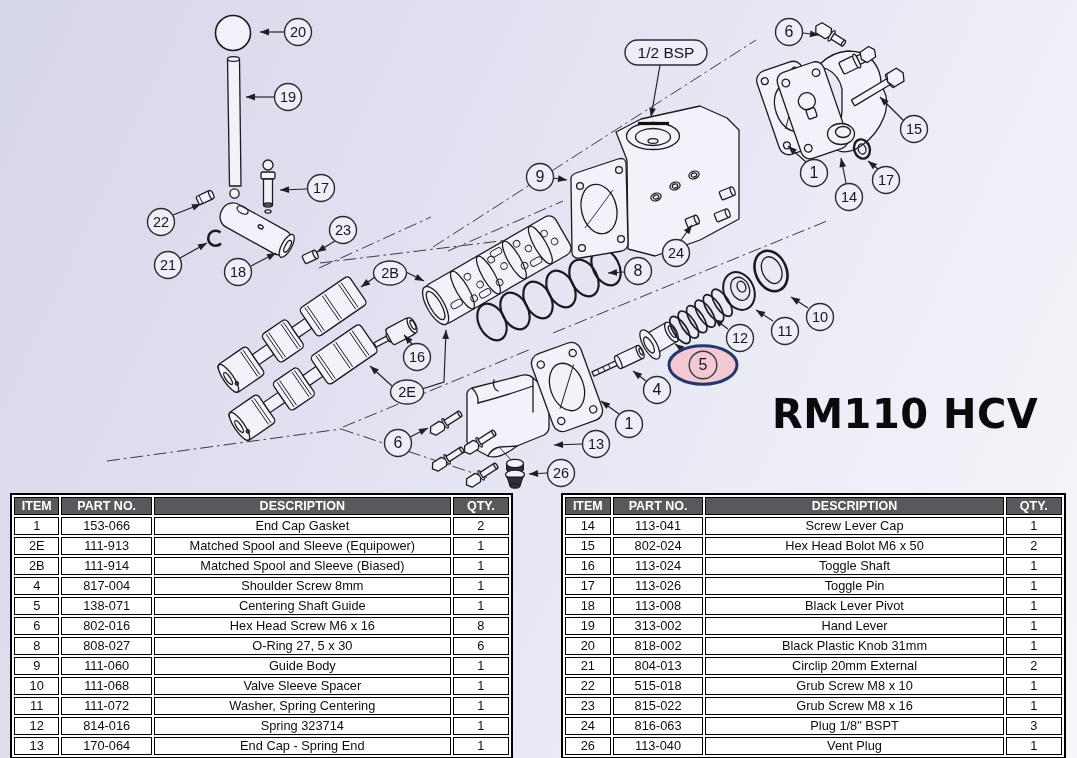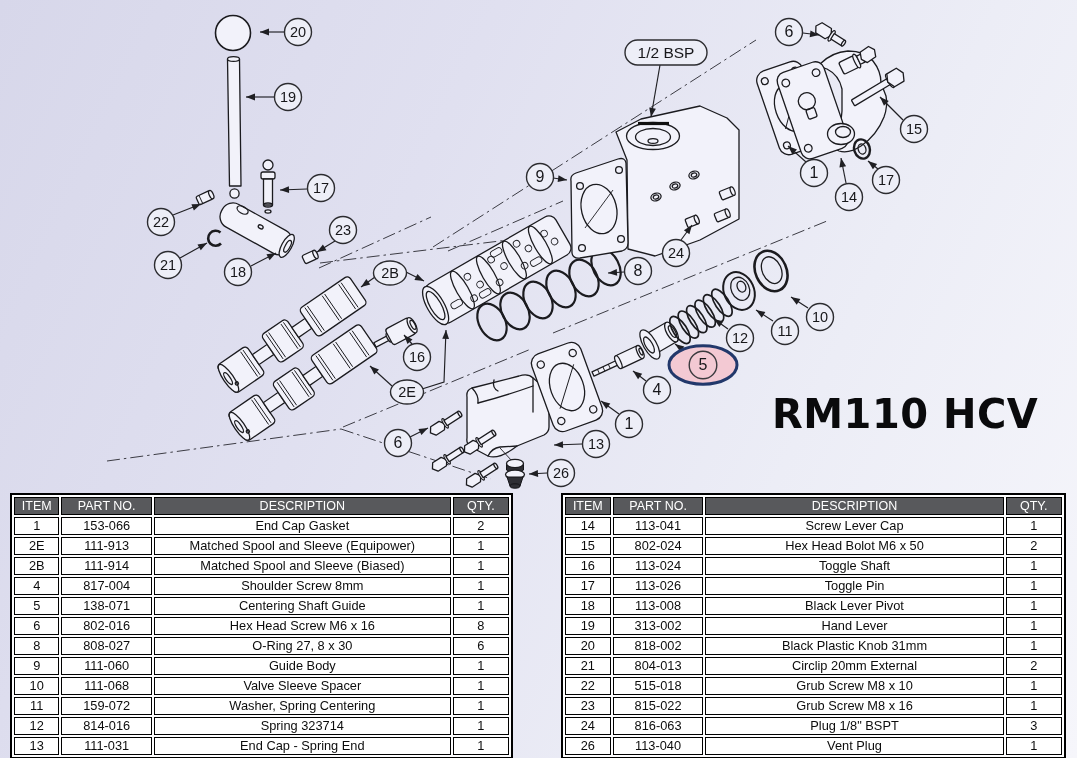--- a/index.html
+++ b/index.html
@@ -25,21 +25,21 @@
 
   .table-wrap{position:absolute;top:493px;}
   .table-wrap.left{left:10px;width:503px;}
   .table-wrap.right{left:561px;width:505px;}
   table.parts{
     width:100%;table-layout:fixed;
     border-collapse:separate;border-spacing:2px;
     background:#fdfdfe;border:2px solid #000;
   }
   table.parts th{
-    background:#58595c;color:#fff;font-weight:normal;font-size:12.5px;
+    background:#58595c;color:#fff;font-weight:bold;font-size:12.5px;
     height:16px;line-height:16px;padding:0;border:1px solid #000;text-align:center;
     overflow:hidden;white-space:nowrap;
   }
   table.parts td{
     background:#fff;color:#0c0c0c;font-size:12.8px;
     height:16px;line-height:16px;padding:0;border:1px solid #000;text-align:center;
     overflow:hidden;white-space:nowrap;
   }
 </style>
 </head>
@@ -592,50 +592,50 @@
         </tr>
         <tr>
           <td>6</td>
           <td>802-016</td>
           <td>Hex Head Screw M6 x 16</td>
           <td>8</td>
         </tr>
         <tr>
           <td>8</td>
           <td>808-027</td>
-          <td>O-Ring 27, 8 x 30</td>
+          <td>O-Ring 27, 5 x 30</td>
           <td>6</td>
         </tr>
         <tr>
           <td>9</td>
           <td>111-060</td>
           <td>Guide Body</td>
           <td>1</td>
         </tr>
         <tr>
           <td>10</td>
           <td>111-068</td>
           <td>Valve Sleeve Spacer</td>
           <td>1</td>
         </tr>
         <tr>
           <td>11</td>
-          <td>159-072</td>
+          <td>111-072</td>
           <td>Washer, Spring Centering</td>
           <td>1</td>
         </tr>
         <tr>
           <td>12</td>
           <td>814-016</td>
           <td>Spring 323714</td>
           <td>1</td>
         </tr>
         <tr>
           <td>13</td>
-          <td>111-031</td>
+          <td>170-064</td>
           <td>End Cap - Spring End</td>
           <td>1</td>
         </tr>
       </tbody>
   </table>
 </div>
 
 <div class="table-wrap right">
   <table class="parts">
     <colgroup>

